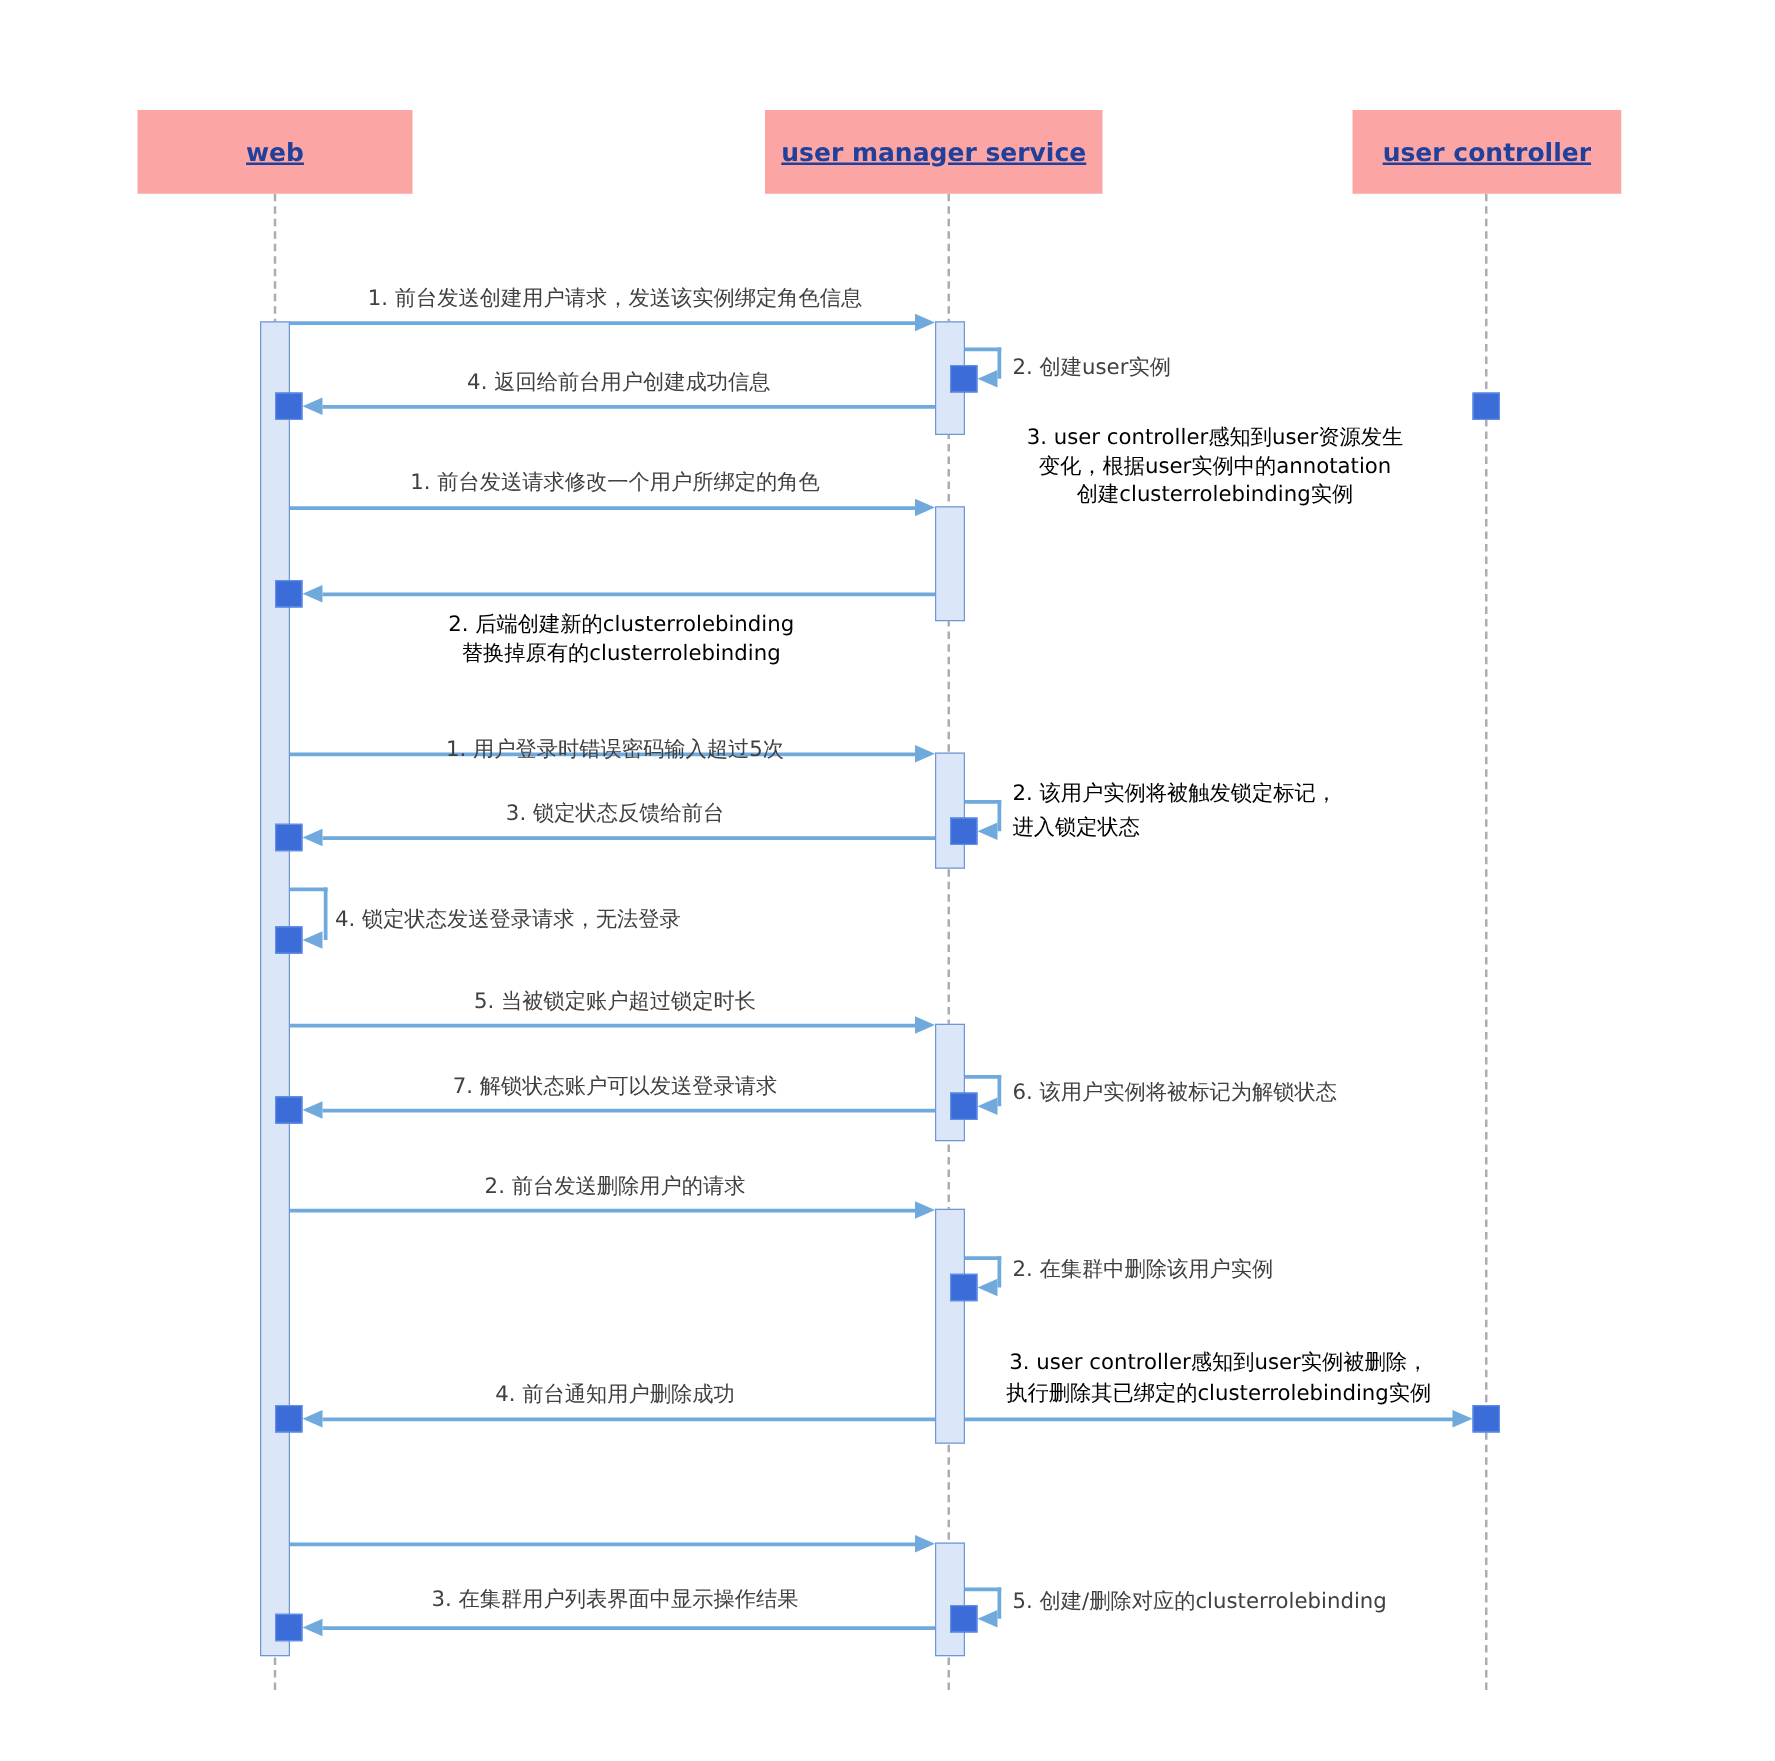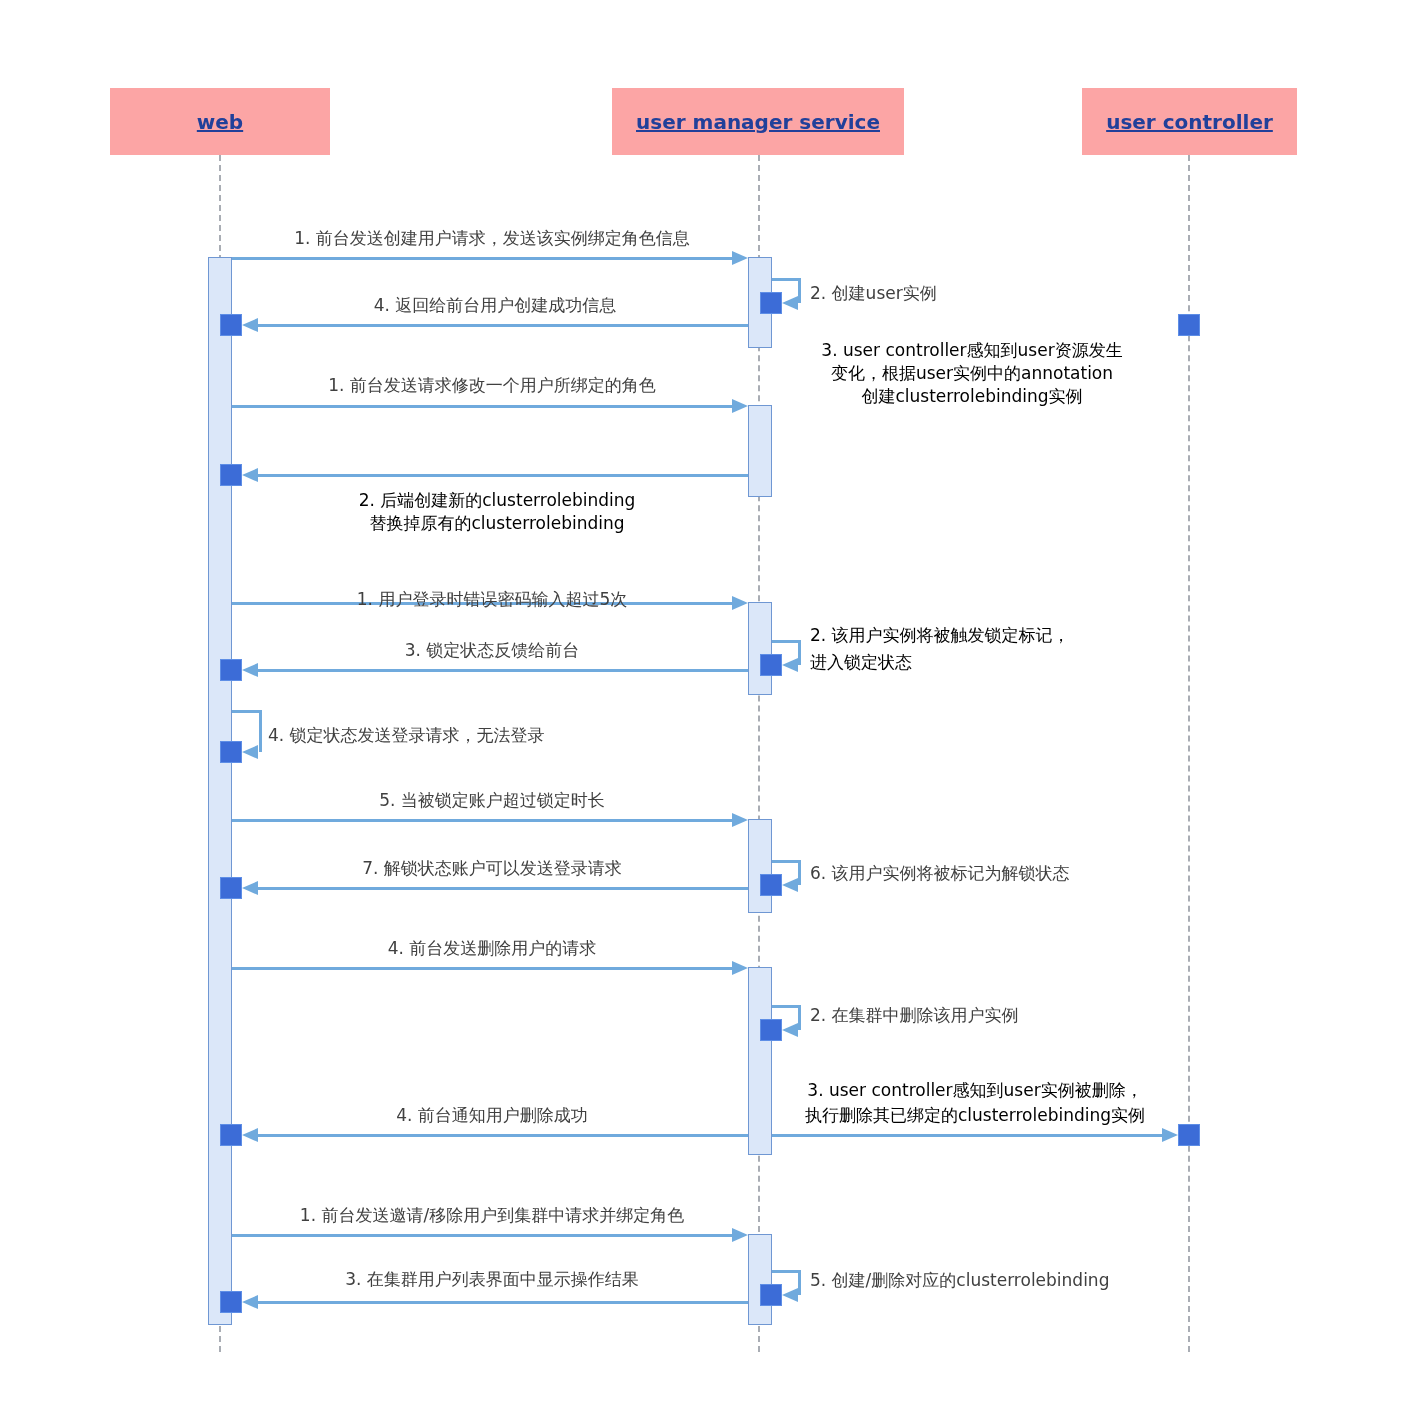--- a/index.html
+++ b/index.html
@@ -41,21 +41,21 @@
   .note.left{transform:none;text-align:left;}
 </style>
 </head>
 <body>
 
 <div id="diagram">
 
   <div class="actor-box" style="left:110px;width:220px;">
     <span>web</span>
   </div>
-  <div class="actor-box" style="left:612px;width:292px;">
+  <div class="actor-box" style="left:612px;width:270px;">
     <span>user manager service</span>
   </div>
   <div class="actor-box" style="left:1082px;width:215px;">
     <span>user controller</span>
   </div>
 
   <div class="lifeline" style="left:219px;"></div>
   <div class="lifeline" style="left:758px;"></div>
   <div class="lifeline" style="left:1188px;"></div>
 
@@ -130,21 +130,21 @@
   <div class="loop" style="left:772px;top:860px;width:29px;height:25px;"></div>
   <div class="ah-l" style="left:782px;top:878px;"></div>
   <div class="sq" style="left:760px;top:874px;"></div>
   <div class="lbl" style="left:810px;top:862px;">6. 该用户实例将被标记为解锁状态</div>
 
   <div class="lbl ctr" style="left:492px;top:857px;">7. 解锁状态账户可以发送登录请求</div>
   <div class="hline" style="left:258px;top:887px;width:490px;"></div>
   <div class="ah-l" style="left:242px;top:881px;"></div>
   <div class="sq" style="left:220px;top:877px;"></div>
 
-  <div class="lbl ctr" style="left:492px;top:937px;">4. 前台发送删除用户的请求</div>
+  <div class="lbl ctr" style="left:492px;top:937px;">2. 前台发送删除用户的请求</div>
   <div class="hline" style="left:232px;top:967px;width:501px;"></div>
   <div class="ah-r" style="left:732px;top:961px;"></div>
 
   <div class="loop" style="left:772px;top:1005px;width:29px;height:25px;"></div>
   <div class="ah-l" style="left:782px;top:1023px;"></div>
   <div class="sq" style="left:760px;top:1019px;"></div>
   <div class="lbl" style="left:810px;top:1004px;">2. 在集群中删除该用户实例</div>
 
   <div class="note" style="left:975px;top:1078px;line-height:25px;">
     <div>3. user controller感知到user实例被删除，</div>
@@ -153,21 +153,20 @@
 
   <div class="lbl ctr" style="left:492px;top:1104px;">4. 前台通知用户删除成功</div>
   <div class="hline" style="left:258px;top:1134px;width:490px;"></div>
   <div class="ah-l" style="left:242px;top:1128px;"></div>
   <div class="sq" style="left:220px;top:1124px;"></div>
 
   <div class="hline" style="left:772px;top:1134px;width:391px;"></div>
   <div class="ah-r" style="left:1162px;top:1128px;"></div>
   <div class="sq" style="left:1178px;top:1124px;"></div>
 
-  <div class="lbl ctr" style="left:492px;top:1204px;">1. 前台发送邀请/移除用户到集群中请求并绑定角色</div>
   <div class="hline" style="left:232px;top:1234px;width:501px;"></div>
   <div class="ah-r" style="left:732px;top:1228px;"></div>
 
   <div class="loop" style="left:772px;top:1270px;width:29px;height:25px;"></div>
   <div class="ah-l" style="left:782px;top:1288px;"></div>
   <div class="sq" style="left:760px;top:1284px;"></div>
   <div class="lbl" style="left:810px;top:1269px;">5. 创建/删除对应的clusterrolebinding</div>
 
   <div class="lbl ctr" style="left:492px;top:1268px;">3. 在集群用户列表界面中显示操作结果</div>
   <div class="hline" style="left:258px;top:1301px;width:490px;"></div>

